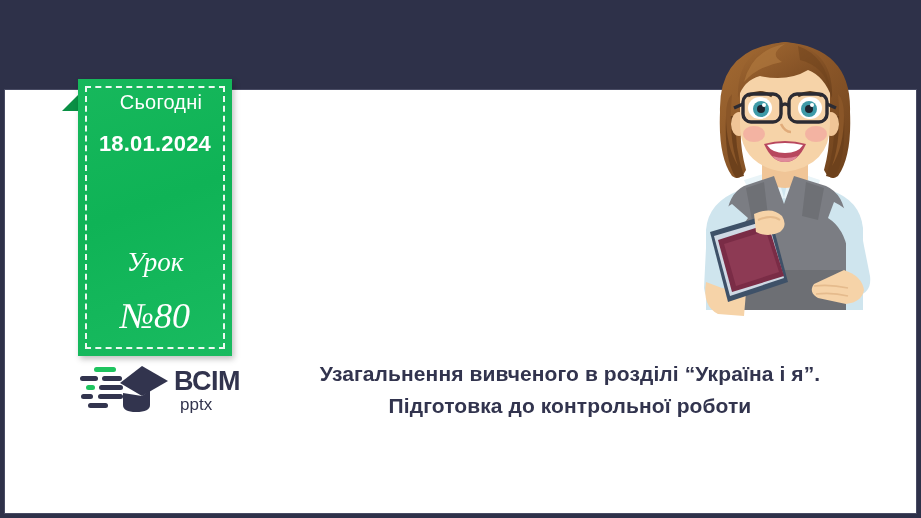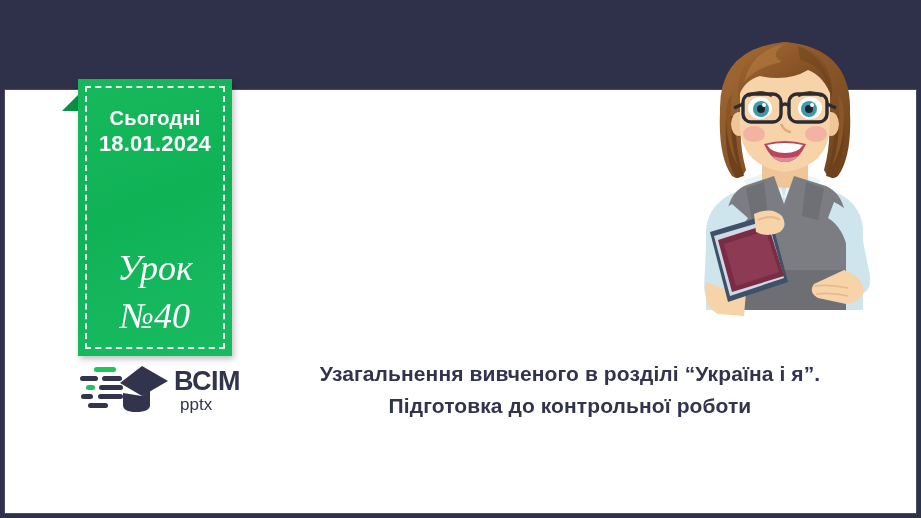--- a/index.html
+++ b/index.html
@@ -66,36 +66,37 @@
     z-index: 4;
   }
   .card-text {
     position: absolute;
     left: 0;
     width: 100%;
     text-align: center;
     color: #ffffff;
   }
   #today-label {
-    top: 28px;
+    top: 12px;
     font-size: 20px;
-    font-weight: bold;
+    font-weight: normal;
     letter-spacing: 0.2px;
+    margin-left: 6px;
   }
   #today-date {
     top: 52px;
     font-size: 22px;
     font-weight: bold;
     letter-spacing: 0.2px;
   }
   #lesson-word {
     top: 168px;
     font-family: "Liberation Serif", "DejaVu Serif", serif;
     font-style: italic;
-    font-size: 36px;
+    font-size: 27px;
   }
   #lesson-number {
     top: 216px;
     font-family: "Liberation Serif", "DejaVu Serif", serif;
     font-style: italic;
     font-size: 36px;
   }
 
   
   #logo {
@@ -141,21 +142,21 @@
 
   <div id="white-panel"></div>
 
   <div id="card-fold"></div>
 
   <div id="date-card">
     <div class="dashed"></div>
     <div class="card-text" id="today-label">Сьогодні</div>
     <div class="card-text" id="today-date">18.01.2024</div>
     <div class="card-text" id="lesson-word">Урок</div>
-    <div class="card-text" id="lesson-number">№40</div>
+    <div class="card-text" id="lesson-number">№80</div>
   </div>
 
   <div id="logo">
     <svg width="160" height="52" viewBox="0 0 160 52" xmlns="http://www.w3.org/2000/svg">
       <g>
         <rect x="14" y="4" width="22" height="5" rx="2.5" fill="#1ec45f"></rect>
         <rect x="0" y="13" width="18" height="5" rx="2.5" fill="#32344e"></rect>
         <rect x="22" y="13" width="20" height="5" rx="2.5" fill="#32344e"></rect>
         <rect x="6" y="22" width="9" height="5" rx="2.5" fill="#1ec45f"></rect>
         <rect x="19" y="22" width="24" height="5" rx="2.5" fill="#32344e"></rect>

